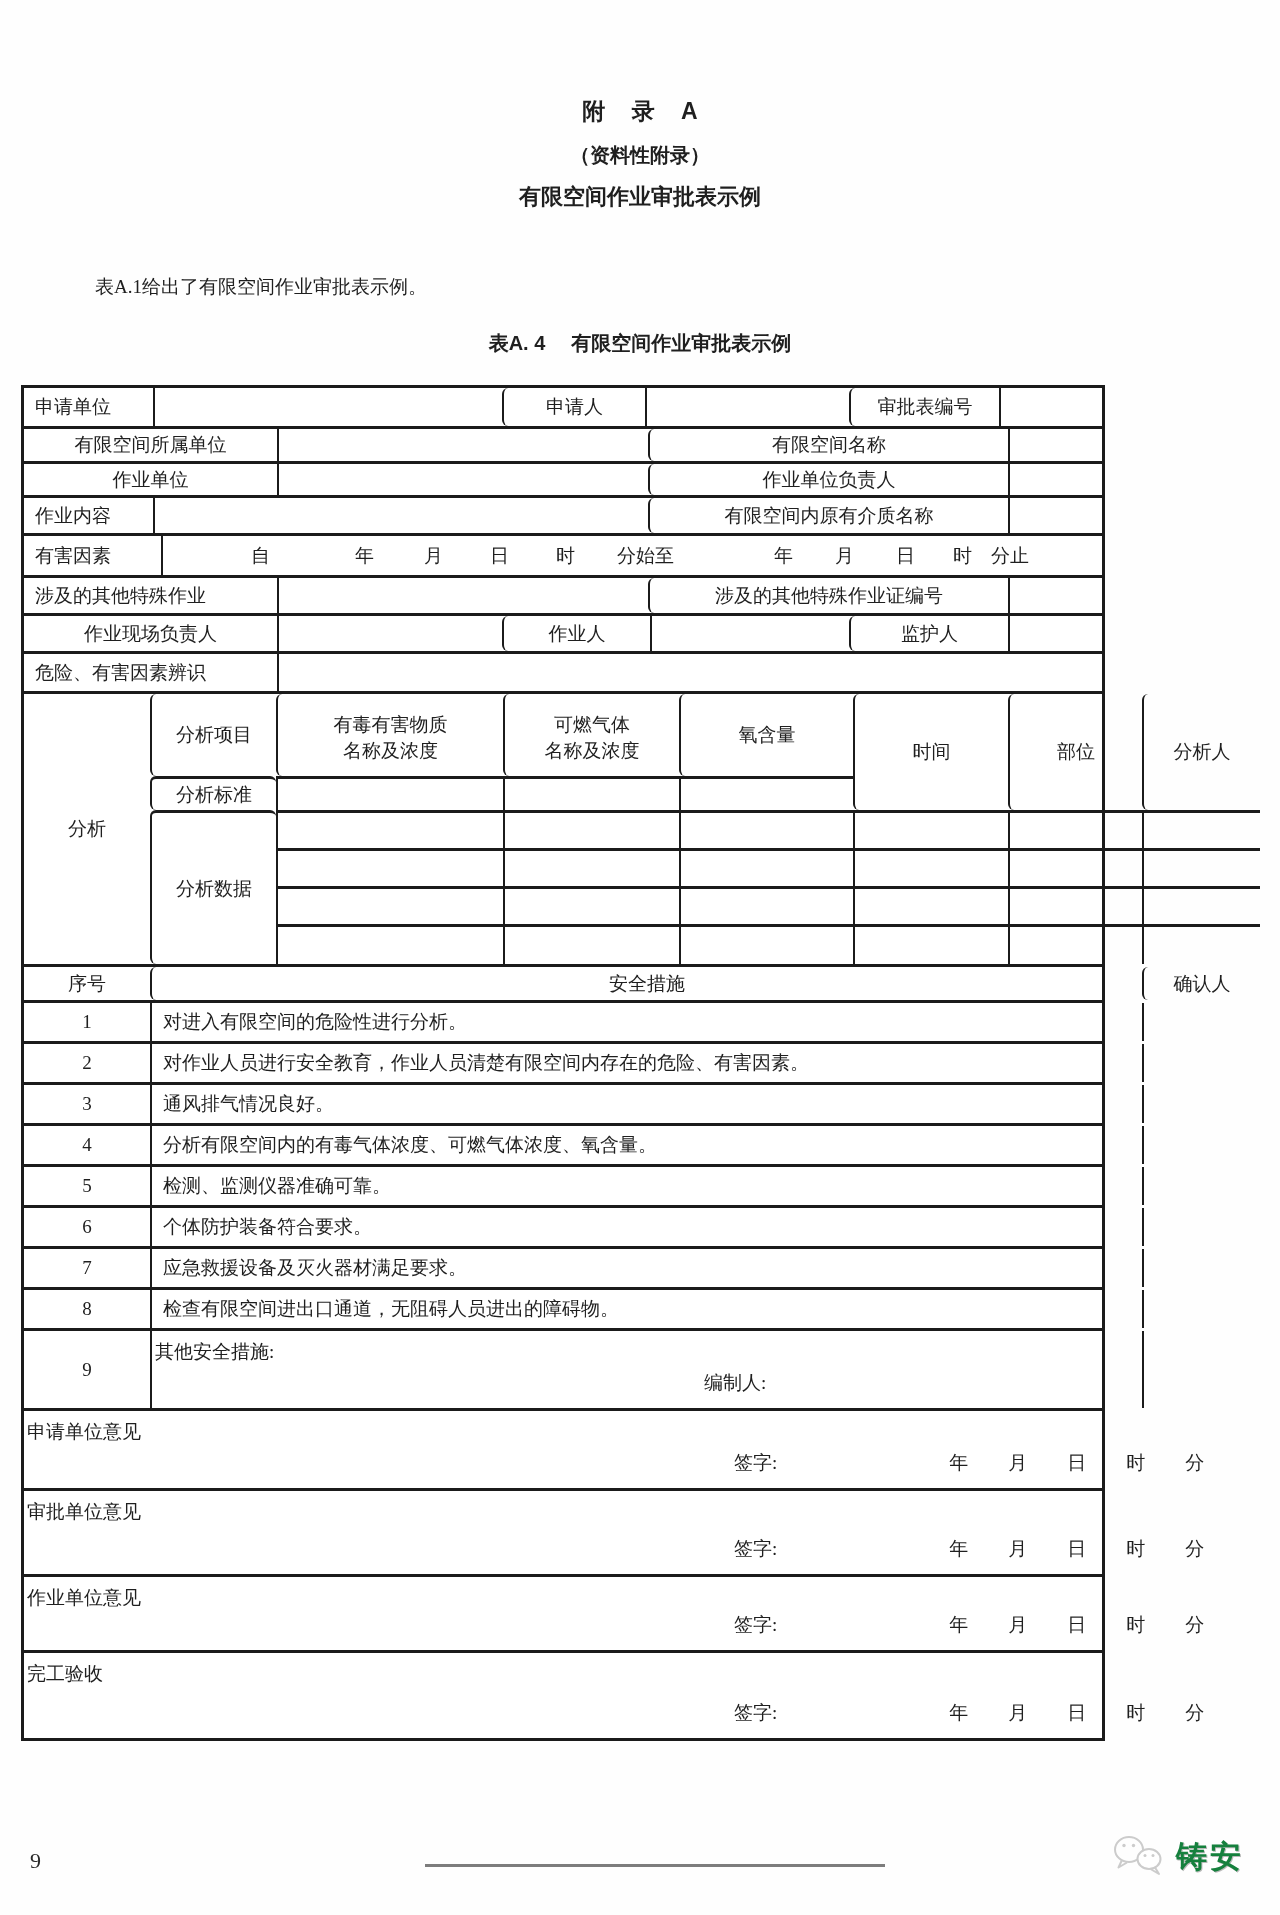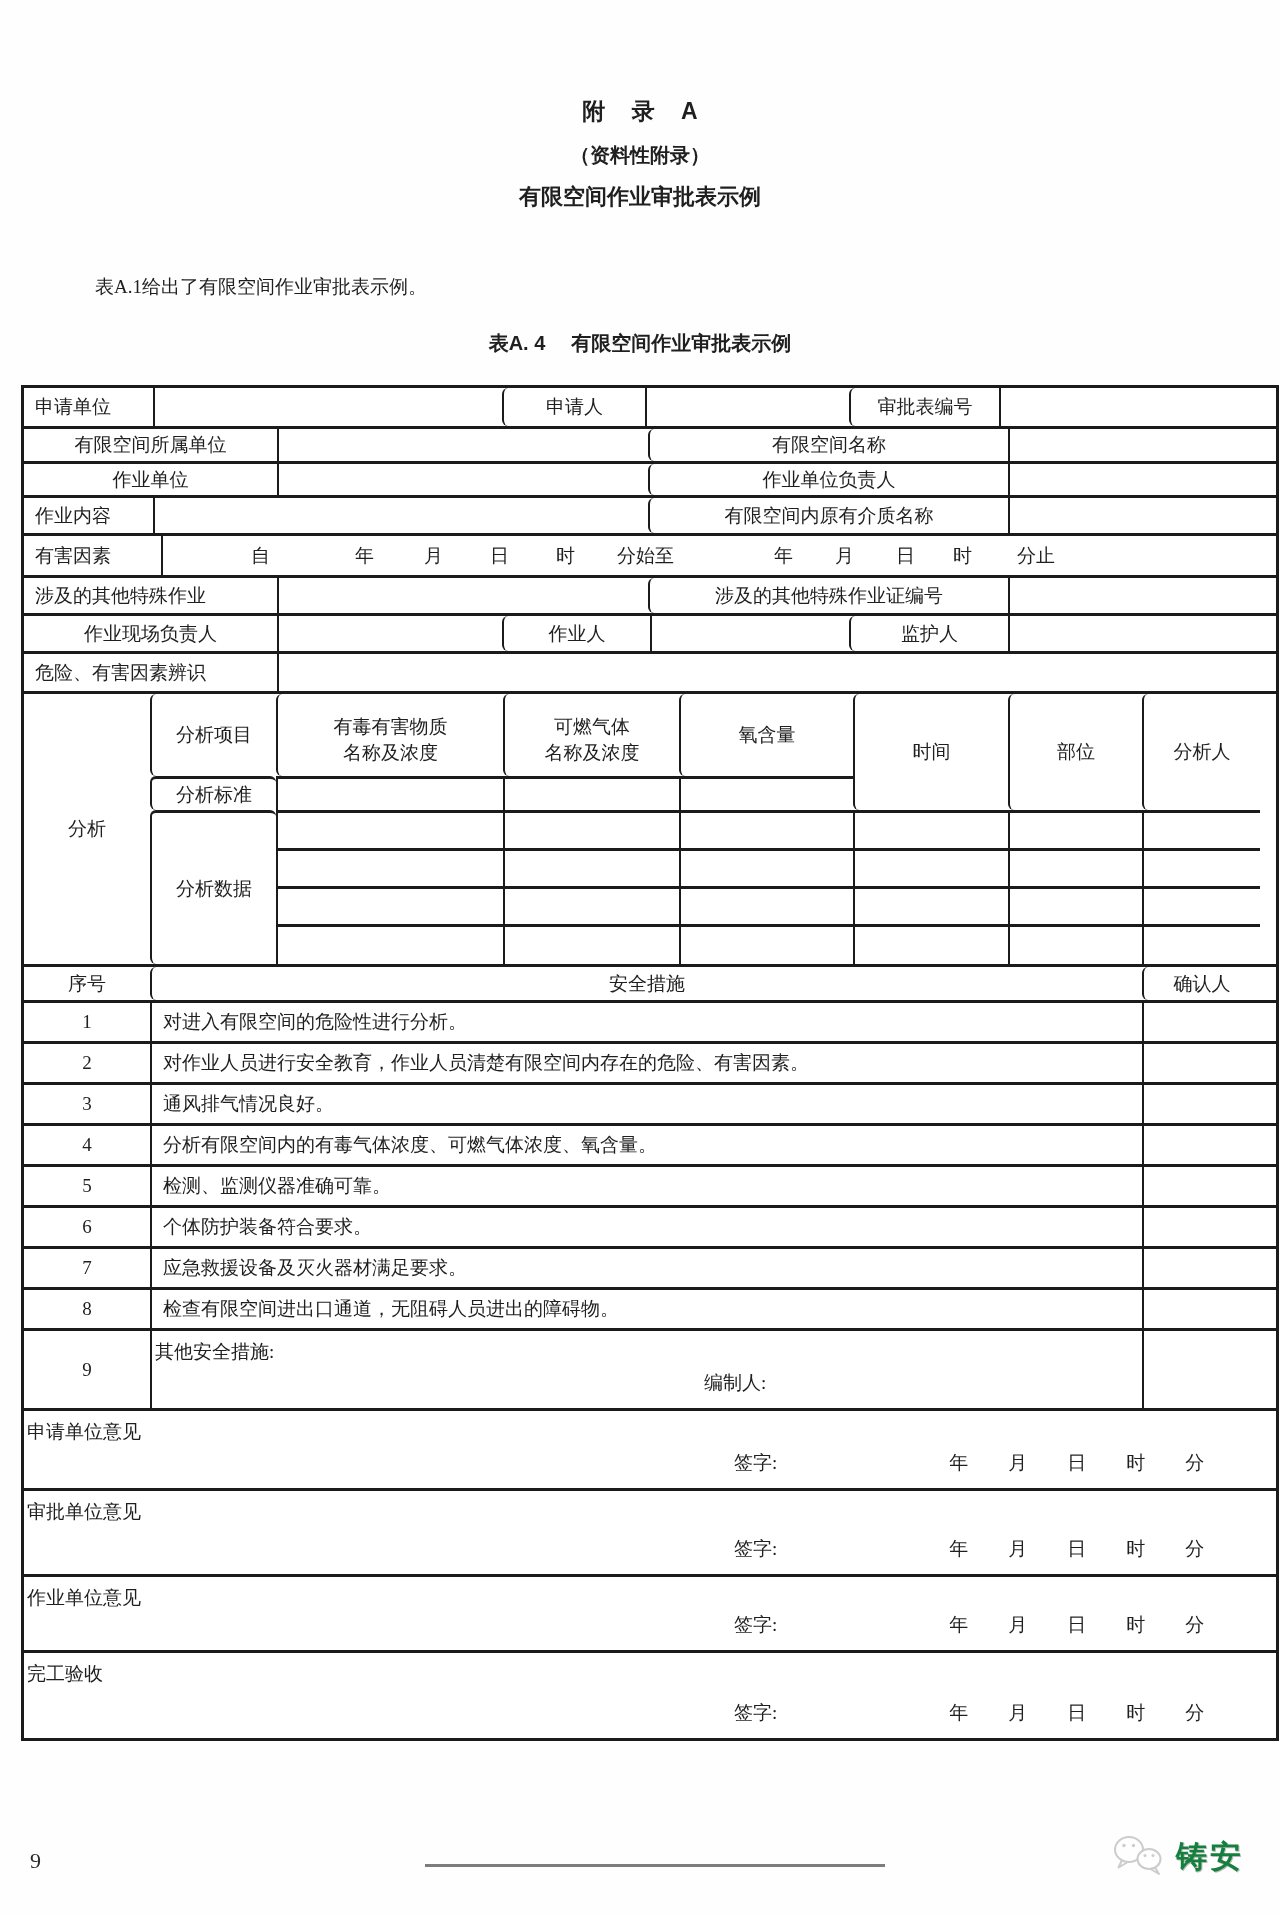--- a/index.html
+++ b/index.html
@@ -21,34 +21,34 @@
   }
   .h1 { font-size: 23px; word-spacing: 20px; margin-bottom: 15px; }
   .h2 { font-size: 20px; margin-bottom: 13px; }
   .h3 { font-size: 22px; }
   .intro { margin-top: 62px; margin-left: 95px; font-size: 19px; }
   .caption { margin-top: 30px; font-size: 20px; }
   .caption .cap-t { margin-left: 26px; }
   
   .tbl {
     --line:#1b1b1b;
-    width: 1258px;
+    width: 1084px;
     margin: 28px 0 0 21px;
     border: 3px solid var(--line);
     font-size: 19px;
     background:#fff;
   }
   .g { display: grid; }
   .tbl > .g + .g { border-top: 3px solid var(--line); }
   .c  { display: flex; align-items: center; min-height: 100%; }
   .cl { justify-content: flex-start; padding-left: 11px; }
   .cc { justify-content: center; text-align: center; border-radius: 6px; }
   .bl { border-left: 2px solid var(--line); }
   .bt { border-top: 3px solid var(--line); }
-  .two { flex-direction: column; justify-content: flex-start; padding: 20px 0; }
+  .two { flex-direction: column; justify-content: flex-end; padding: 12px 0; }
   
   .timeline { display: flex; align-items: center; white-space: nowrap; }
   
   .m9 { flex-direction: column; align-items: stretch; justify-content: space-between; padding: 8px 0 12px; }
   .m9b { padding-left: 552px; }
   
   .opc { display: flex; flex-direction: column; justify-content: space-between; width: 100%; padding: 8px 0 12px; }
   .opl { padding-left: 3px; }
   .signline { display: flex; align-items: baseline; white-space: nowrap; }
   .sign { margin-left: 710px; }
@@ -127,21 +127,21 @@
         <span style="margin-left:88px">自</span>
         <span style="margin-left:85px">年</span>
         <span style="margin-left:50px">月</span>
         <span style="margin-left:47px">日</span>
         <span style="margin-left:47px">时</span>
         <span style="margin-left:42px">分始至</span>
         <span style="margin-left:100px">年</span>
         <span style="margin-left:42px">月</span>
         <span style="margin-left:42px">日</span>
         <span style="margin-left:38px">时</span>
-        <span style="margin-left:45px">分止</span>
+        <span style="margin-left:19px">分止</span>
       </div>
     </div>
 
     <div class="g" style="grid-template-columns:253px 371px 360px 252px; min-height:38px">
       <div class="c cl">涉及的其他特殊作业</div>
       <div class="c bl"></div>
       <div class="c cc bl">涉及的其他特殊作业证编号</div>
       <div class="c bl"></div>
     </div>
 

